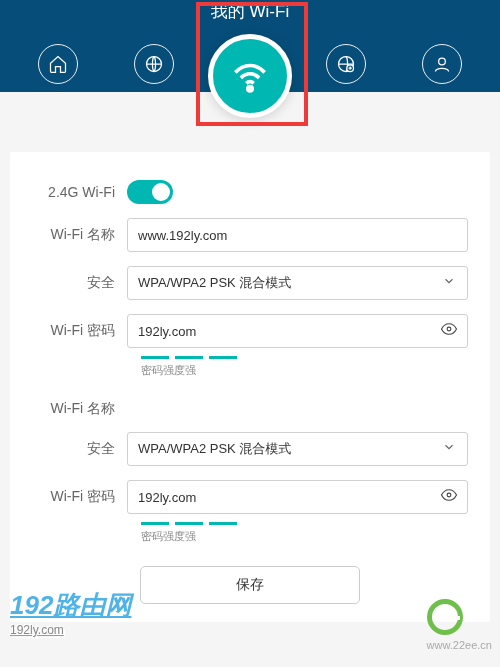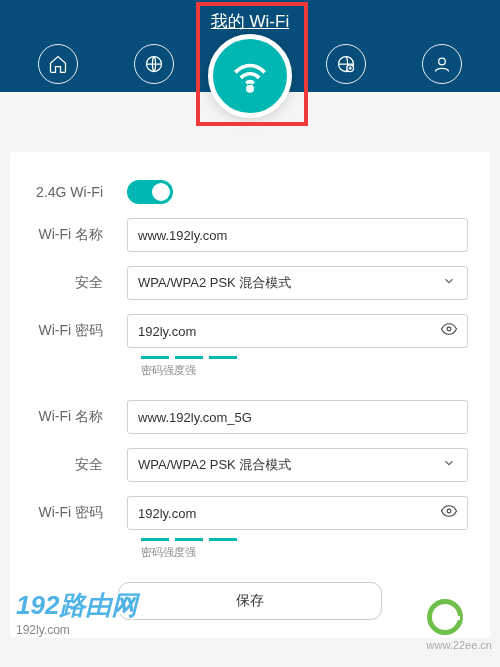--- a/index.html
+++ b/index.html
@@ -1,50 +1,50 @@
 <!DOCTYPE html>
 <html><head>
 <meta charset="utf-8">
 <style>
 * { box-sizing: border-box; margin: 0; padding: 0; }
 body { font-family: -apple-system, "Microsoft YaHei", sans-serif; background: #f5f5f5; width: 500px; height: 667px; overflow: hidden; position: relative; }
 
 .header { background: #064E79; height: 92px; position: relative; }
-.header-title { color: #fff; font-size: 17px; text-align: center; padding-top: 10px; font-weight: 400; text-decoration: underline; }
+.header-title { color: #fff; font-size: 17px; text-align: center; font-weight: 400; }
 .nav-row { display: flex; justify-content: space-around; align-items: center; position: absolute; bottom: 8px; left: 0; right: 0; padding: 0 10px; }
 .nav-icon { width: 40px; height: 40px; border: 1.5px solid rgba(255,255,255,0.9); border-radius: 50%; display: flex; align-items: center; justify-content: center; }
 .nav-icon.spacer { opacity: 0; }
 
 .wifi-badge-wrap { position: absolute; top: 34px; left: 50%; transform: translateX(-50%); }
 .wifi-badge-border { border: 4px solid #ef3a3a; padding: 2px; display:inline-block; position:absolute; top:-32px; left:-12px; width:112px; height:124px; pointer-events:none; }
 .wifi-badge { width: 84px; height: 84px; background: #00B7B2; border: 5px solid #fff; border-radius: 50%; display:flex; align-items:center; justify-content:center; box-shadow: 0 2px 12px rgba(0,0,0,0.15); }
 
 .content { background: #fff; margin: 60px 10px 0 10px; border-radius: 2px; padding: 28px 22px 18px 22px; }
 
 .row { display:flex; align-items:center; margin-bottom: 14px; }
-.label { width: 95px; text-align: right; color: #666; font-size: 14px; padding-right: 24px; }
+.label { width: 95px; text-align: right; color: #666; font-size: 14px; padding-right: 12px; }
 .control { flex: 1; }
 
 .toggle { width: 46px; height: 24px; background: #00B7B2; border-radius: 24px; position: relative; cursor:pointer; }
 .toggle::after { content:''; position:absolute; right:3px; top:3px; width:18px; height:18px; background:#fff; border-radius:50%; }
 
 .input { width: 100%; height: 34px; border: 1px solid #d0d0d0; border-radius: 3px; padding: 4px 10px; font-size: 13px; color:#333; outline:none; }
 .select-wrap { position: relative; }
 .select-wrap .chev { position:absolute; right:12px; top:50%; transform:translateY(-50%); pointer-events:none; }
 .pwd-wrap { position: relative; }
 .pwd-wrap .eye { position:absolute; right:10px; top:50%; transform:translateY(-50%); cursor:pointer; }
 
 .strength { margin-left: 109px; margin-top: -6px; margin-bottom: 22px; }
 .bars { display:flex; gap:6px; margin-bottom:4px; }
 .bar { width: 28px; height: 3px; background:#00B7B2; }
 .strength-text { font-size: 11px; color:#888; }
 
-.save-btn { display:block; width: 264px; height: 38px; margin: 8px auto 0; border:1px solid #ccc; background:#fff; border-radius:11px; font-size:14px; color:#333; cursor:pointer; }
+.save-btn { display:block; width: 220px; height: 38px; margin: 8px auto 0; border:1px solid #ccc; background:#fff; border-radius:5px; font-size:14px; color:#333; cursor:pointer; }
 
-.watermark-left { position:absolute; left:16px; bottom:30px; font-size:26px; font-weight:bold; color:#4fb3e8; font-style:italic; text-shadow: 2px 2px 0 #fff, -1px -1px 0 #fff; pointer-events:none; }
+.watermark-left { position:absolute; left:10px; bottom:30px; font-size:26px; font-weight:bold; color:#4fb3e8; font-style:italic; text-shadow: 2px 2px 0 #fff, -1px -1px 0 #fff; pointer-events:none;text-decoration:underline; }
 .watermark-left small { display:block; font-size:12px; color:#888; font-weight:normal; font-style:normal; }
 .watermark-right { position:absolute; right:8px; bottom:16px; text-align:left; pointer-events:none; }
 .watermark-right .e { display:inline-block; width:36px;height:36px; border:5px solid #6fbf4b; border-radius:50%; position:relative; }
 .watermark-right .e::after{content:'';position:absolute;width:12px;height:4px;background:#fff;right:-2px;top:12px;}
 .watermark-right .txt { display:inline-block; vertical-align:middle; margin-left:4px; color:#555; font-size:20px; font-weight:500; }
 .watermark-right .url { display:block; font-size:11px; color:#aaa; text-align:left; }
 </style>
 </head>
 <body>
 
@@ -127,21 +127,20 @@
     <div class="bars">
         <div class="bar"></div>
         <div class="bar"></div>
         <div class="bar"></div>
       </div>
     <div class="strength-text">密码强度强</div>
   </div>
 
   <div class="row">
     <div class="label">Wi-Fi 名称</div>
-    <div class="control"><input class="input" value="www.192ly.com_5G" style=""></div>
   </div>
   <div class="row">
     <div class="label">安全</div>
     <div class="control select-wrap">
       <input class="input" readonly="" value="WPA/WPA2 PSK 混合模式" style="">
       <span class="chev"><svg width="14" height="14" viewBox="0 0 24 24" fill="none" stroke="#666" stroke-width="2">
             <path d="M6 9l6 6 6-6"></path>
           </svg></span>
     </div>
   </div>

